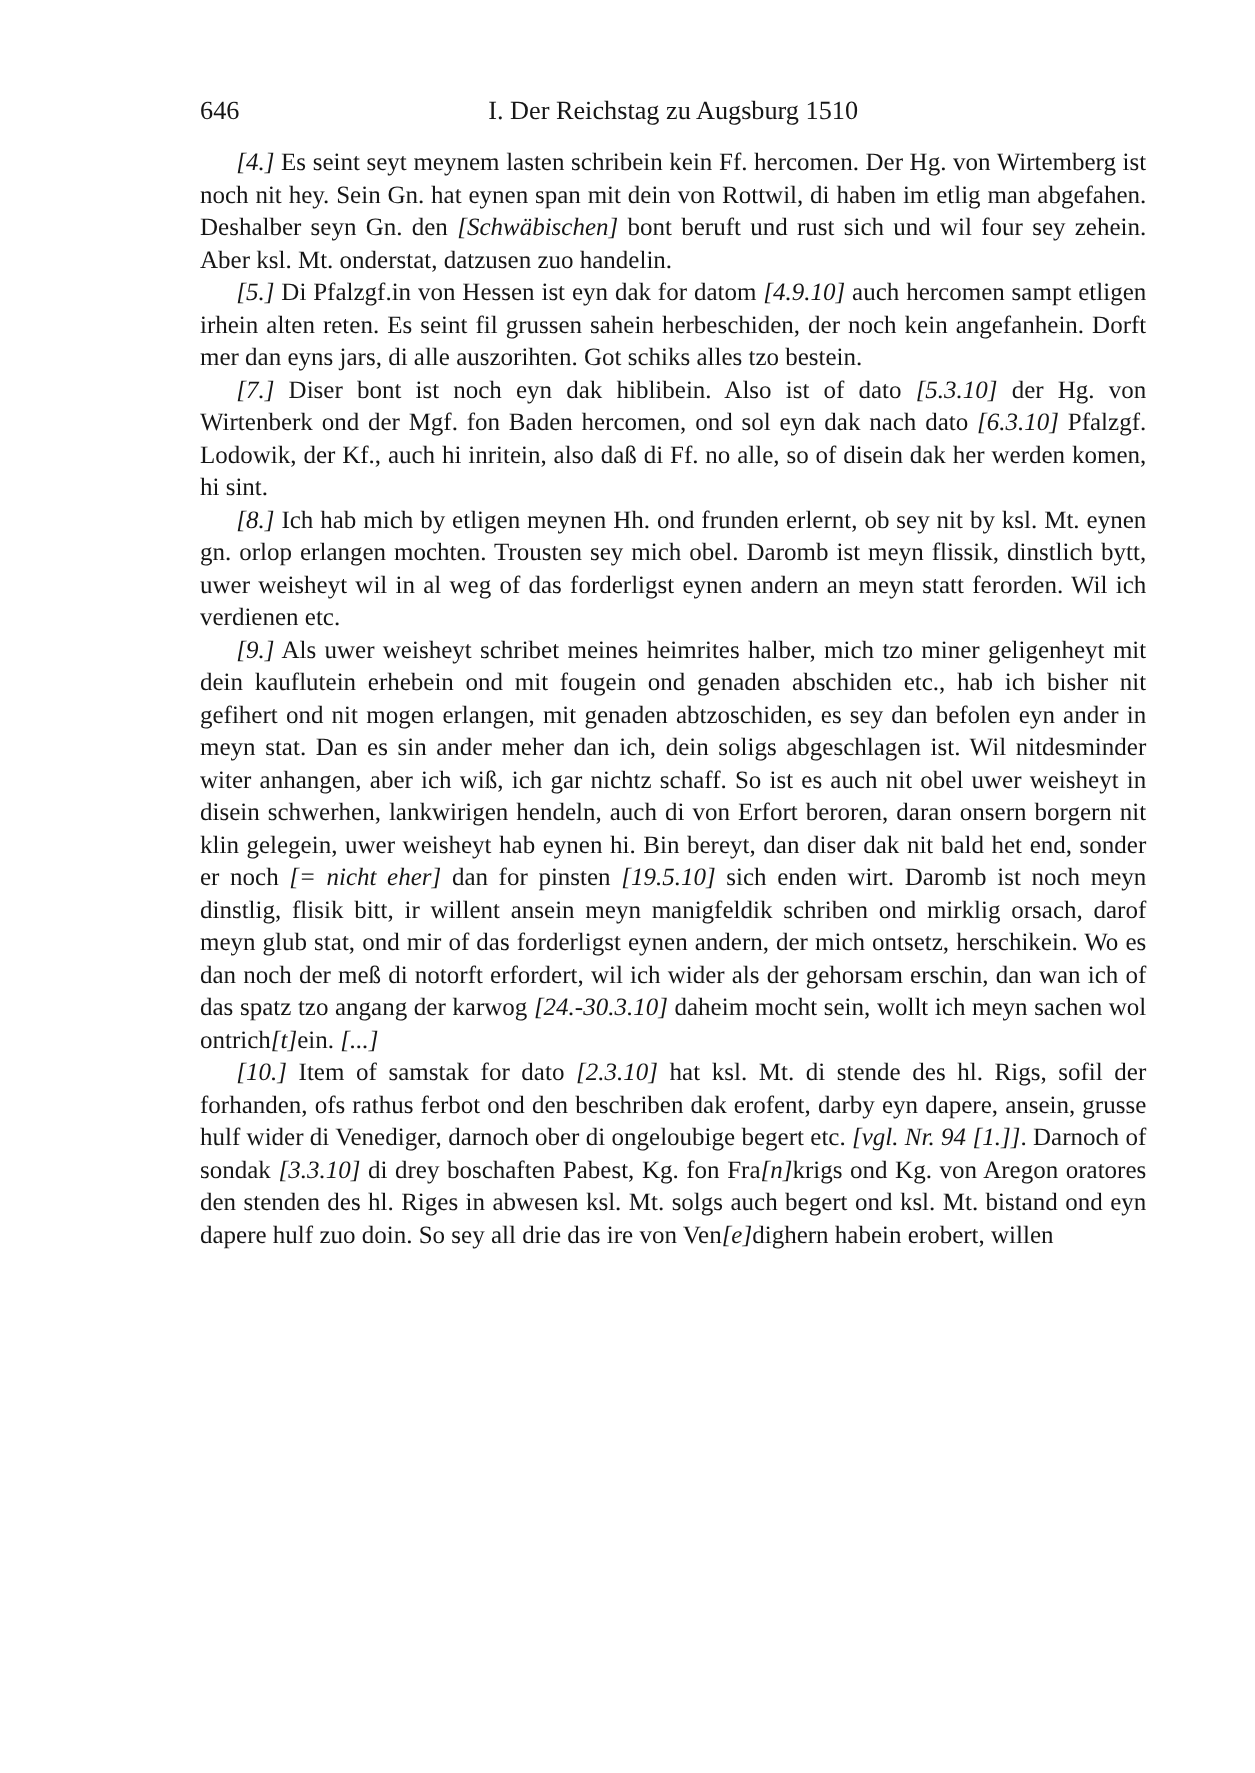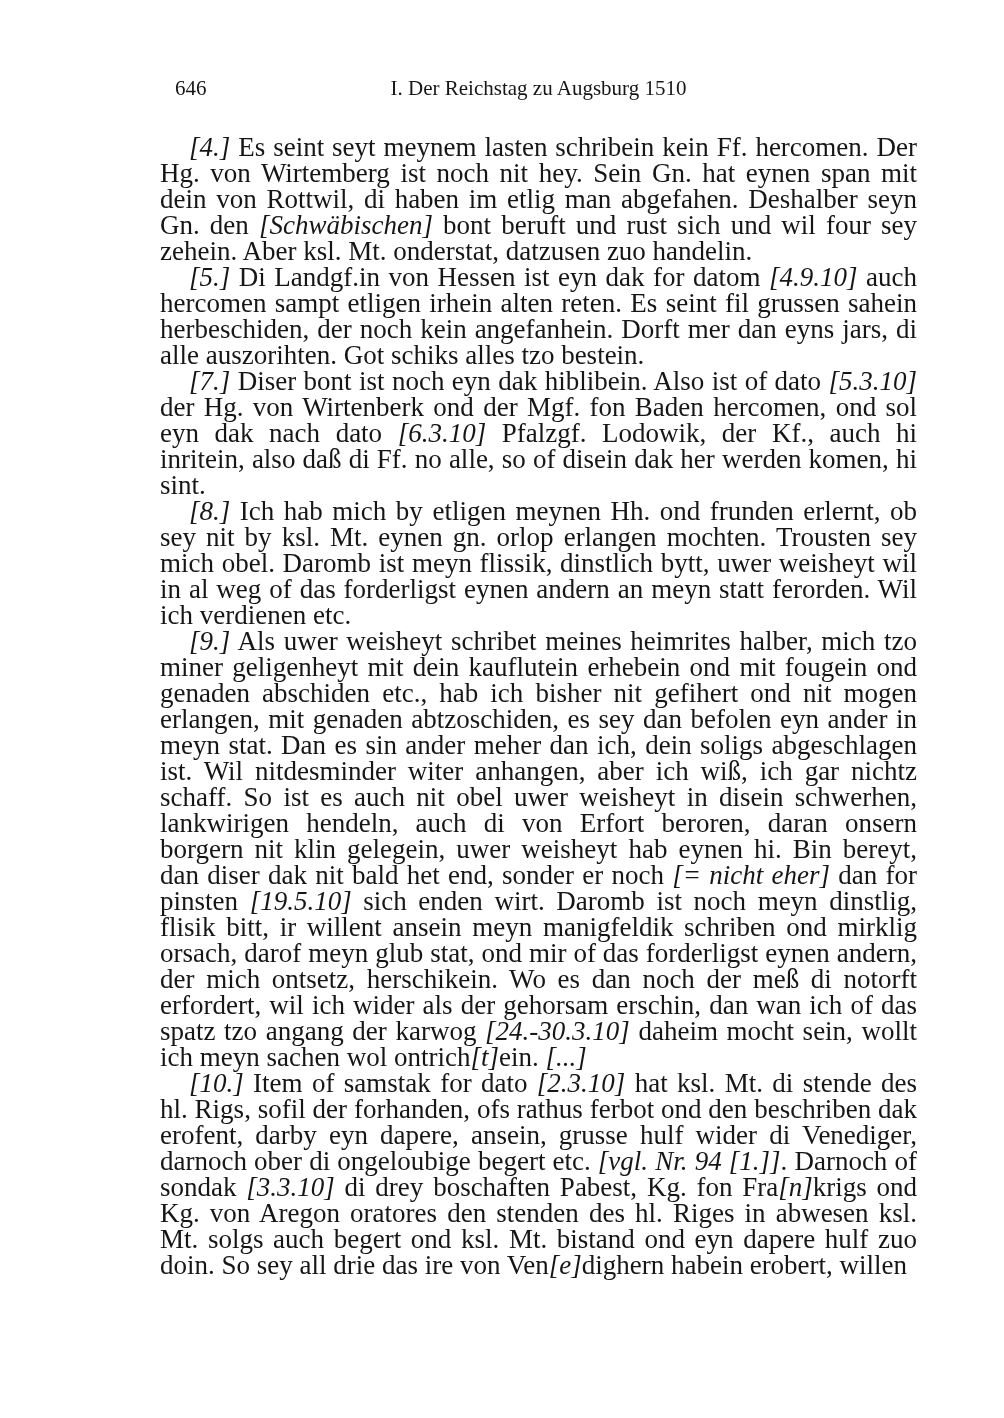--- a/index.html
+++ b/index.html
@@ -19,36 +19,36 @@
   .page-header {
     position: absolute;
     top: 76px;
     left: 160px;
     width: 757px;
     height: 30px;
     font-size: 21px;
   }
   .page-number {
     position: absolute;
-    left: 15px;
+    left: 0;
     top: 0;
   }
   .running-title {
     position: absolute;
     left: 0;
     width: 100%;
     text-align: center;
     top: 0;
   }
   .text-block {
     position: absolute;
-    top: 134px;
+    top: 117px;
     left: 160px;
     width: 757px;
-    font-size: 27px;
+    font-size: 20px;
     line-height: 26px;
     text-align: justify;
   }
   .para {
     margin: 0;
     text-indent: 29px;
   }
   .run { font-style: normal; }
   .it { font-style: italic; }
 </style>
@@ -56,20 +56,20 @@
 <body>
 
 <div class="page">
   <div class="page-header">
     <span class="page-number">646</span>
     <span class="running-title">I. Der Reichstag zu Augsburg 1510</span>
   </div>
   <div class="text-block">
     <div>
         <p class="para"><span class="run it">[4.]</span><span class="run"> Es seint seyt meynem lasten schribein kein Ff. hercomen. Der Hg. von Wirtemberg ist noch nit hey. Sein Gn. hat eynen span mit dein von Rottwil, di haben im etlig man abgefahen. Deshalber seyn Gn. den </span><span class="run it">[Schwäbischen]</span><span class="run"> bont beruft und rust sich und wil four sey zehein. Aber ksl. Mt. onderstat, datzusen zuo handelin.</span></p>
-        <p class="para"><span class="run it">[5.]</span><span class="run"> Di Landgf.in von Hessen ist eyn dak for datom </span><span class="run it">[4.9.10]</span><span class="run"> auch hercomen sampt etligen irhein alten reten. Es seint fil grussen sahein herbeschiden, der noch kein angefanhein. Dorft mer dan eyns jars, di alle auszorihten. Got schiks alles tzo bestein.</span></p>
+        <p class="para"><span class="run it">[5.]</span><span class="run"> Di Pfalzgf.in von Hessen ist eyn dak for datom </span><span class="run it">[4.9.10]</span><span class="run"> auch hercomen sampt etligen irhein alten reten. Es seint fil grussen sahein herbeschiden, der noch kein angefanhein. Dorft mer dan eyns jars, di alle auszorihten. Got schiks alles tzo bestein.</span></p>
         <p class="para"><span class="run it">[7.]</span><span class="run"> Diser bont ist noch eyn dak hiblibein. Also ist of dato </span><span class="run it">[5.3.10]</span><span class="run"> der Hg. von Wirtenberk ond der Mgf. fon Baden hercomen, ond sol eyn dak nach dato </span><span class="run it">[6.3.10]</span><span class="run"> Pfalzgf. Lodowik, der Kf., auch hi inritein, also daß di Ff. no alle, so of disein dak her werden komen, hi sint.</span></p>
         <p class="para"><span class="run it">[8.]</span><span class="run"> Ich hab mich by etligen meynen Hh. ond frunden erlernt, ob sey nit by ksl. Mt. eynen gn. orlop erlangen mochten. Trousten sey mich obel. Daromb ist meyn flissik, dinstlich bytt, uwer weisheyt wil in al weg of das forderligst eynen andern an meyn statt ferorden. Wil ich verdienen etc.</span></p>
         <p class="para"><span class="run it">[9.]</span><span class="run"> Als uwer weisheyt schribet meines heimrites halber, mich tzo miner geligenheyt mit dein kauflutein erhebein ond mit fougein ond genaden abschiden etc., hab ich bisher nit gefihert ond nit mogen erlangen, mit genaden abtzoschiden, es sey dan befolen eyn ander in meyn stat. Dan es sin ander meher dan ich, dein soligs abgeschlagen ist. Wil nitdesminder witer anhangen, aber ich wiß, ich gar nichtz schaff. So ist es auch nit obel uwer weisheyt in disein schwerhen, lankwirigen hendeln, auch di von Erfort beroren, daran onsern borgern nit klin gelegein, uwer weisheyt hab eynen hi. Bin bereyt, dan diser dak nit bald het end, sonder er noch </span><span class="run it">[= nicht eher]</span><span class="run"> dan for pinsten </span><span class="run it">[19.5.10]</span><span class="run"> sich enden wirt. Daromb ist noch meyn dinstlig, flisik bitt, ir willent ansein meyn manigfeldik schriben ond mirklig orsach, darof meyn glub stat, ond mir of das forderligst eynen andern, der mich ontsetz, herschikein. Wo es dan noch der meß di notorft erfordert, wil ich wider als der gehorsam erschin, dan wan ich of das spatz tzo angang der karwog </span><span class="run it">[24.-30.3.10]</span><span class="run"> daheim mocht sein, wollt ich meyn sachen wol ontrich</span><span class="run it">[t]</span><span class="run">ein. </span><span class="run it">[...]</span></p>
         <p class="para"><span class="run it">[10.]</span><span class="run"> Item of samstak for dato </span><span class="run it">[2.3.10]</span><span class="run"> hat ksl. Mt. di stende des hl. Rigs, sofil der forhanden, ofs rathus ferbot ond den beschriben dak erofent, darby eyn dapere, ansein, grusse hulf wider di Venediger, darnoch ober di ongeloubige begert etc. </span><span class="run it">[vgl. Nr. 94 [1.]]</span><span class="run">. Darnoch of sondak </span><span class="run it">[3.3.10]</span><span class="run"> di drey boschaften Pabest, Kg. fon Fra</span><span class="run it">[n]</span><span class="run">krigs ond Kg. von Aregon oratores den stenden des hl. Riges in abwesen ksl. Mt. solgs auch begert ond ksl. Mt. bistand ond eyn dapere hulf zuo doin. So sey all drie das ire von Ven</span><span class="run it">[e]</span><span class="run">dighern habein erobert, willen</span></p>
       </div>
   </div>
 </div>
 
 </body></html>

